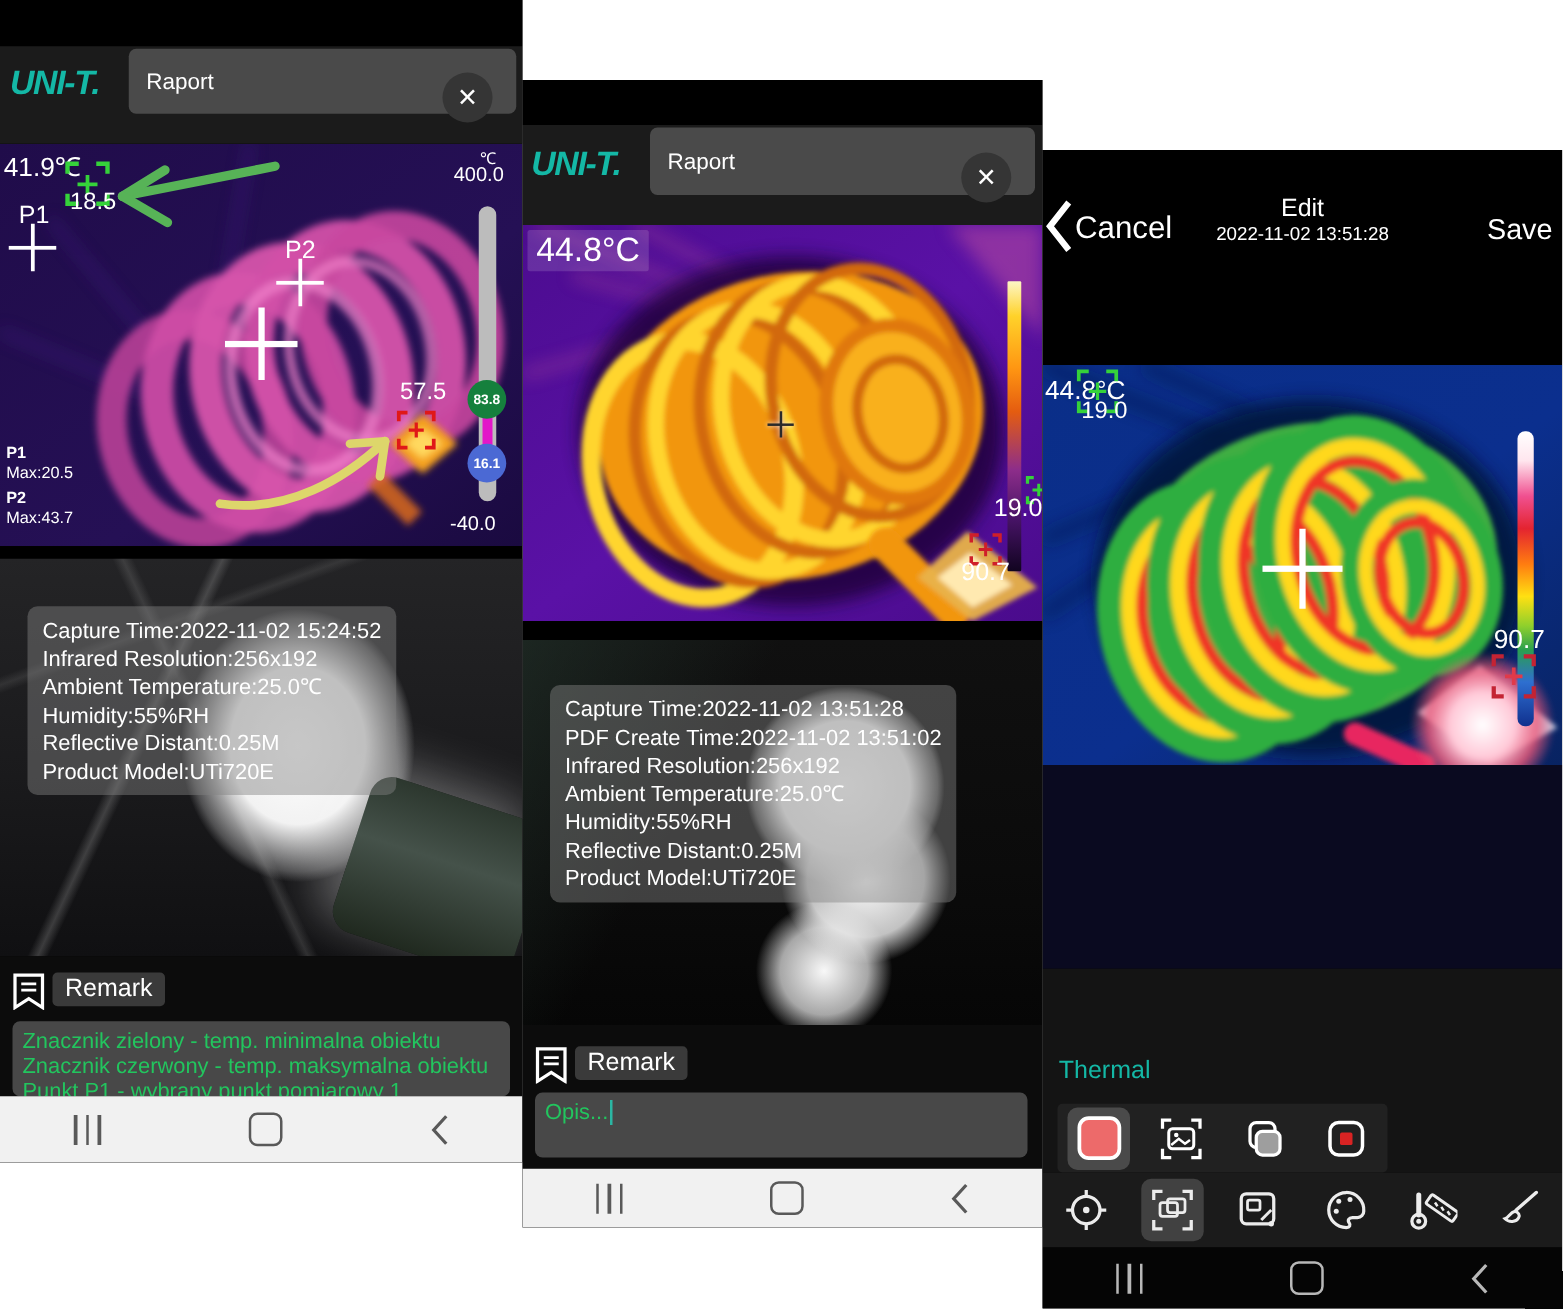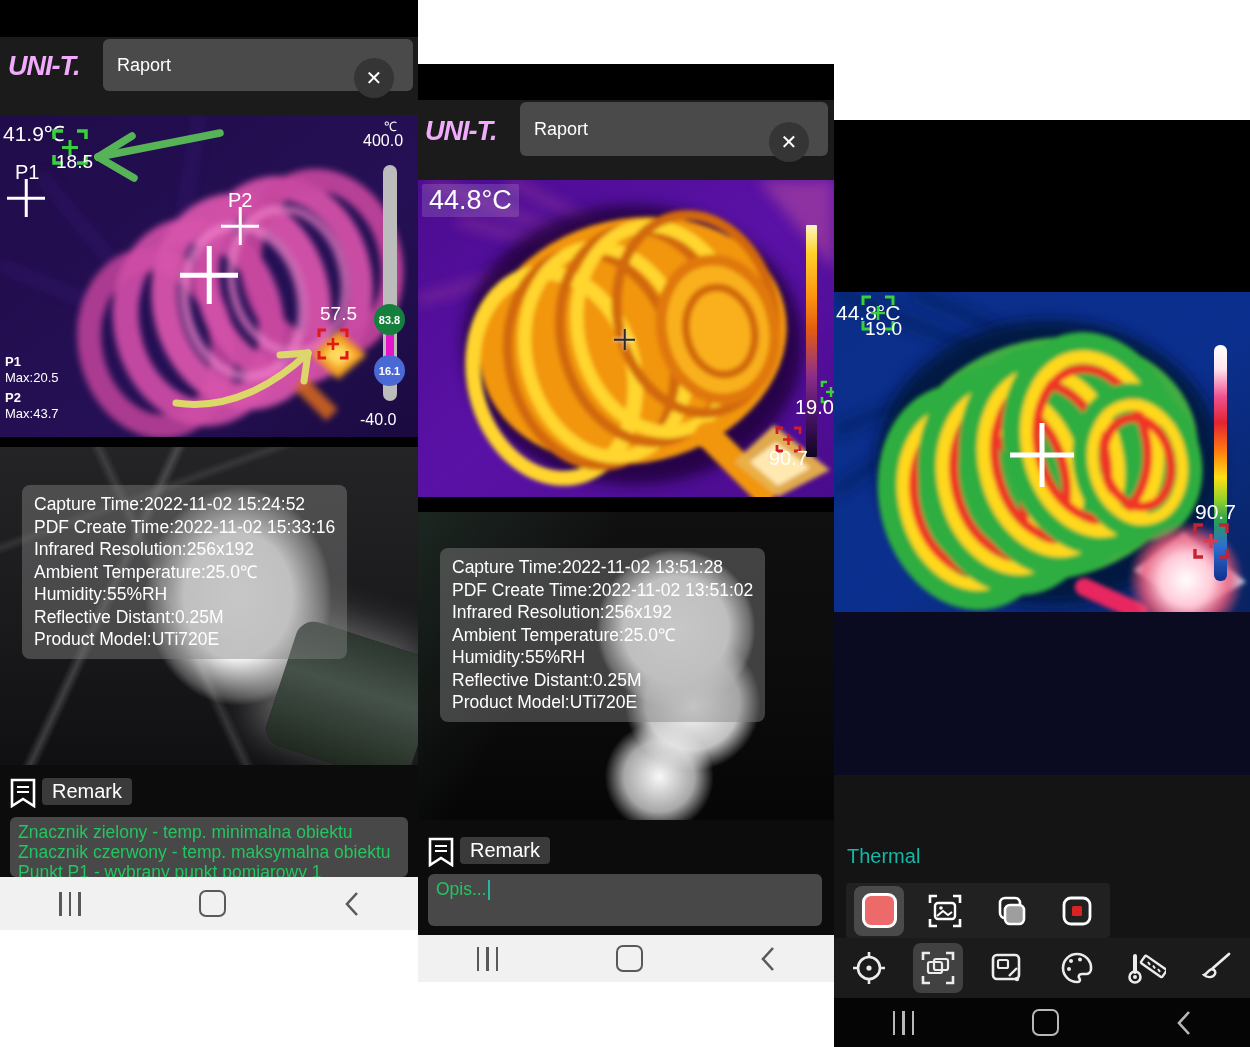--- a/index.html
+++ b/index.html
@@ -5,21 +5,21 @@
   html,body{margin:0;padding:0;background:#fff;font-family:"Liberation Sans",sans-serif;}
   .stage{position:relative;width:1250px;height:1047px;background:#fff;overflow:hidden;}
   .abs{position:absolute;}
   .panel{position:absolute;background:#000;overflow:hidden;}
   
   .cross{position:absolute;}
   .cross::before{content:"";position:absolute;left:50%;top:0;width:var(--t,3px);height:100%;background:var(--c,#fff);transform:translateX(-50%);}
   .cross::after{content:"";position:absolute;top:50%;left:0;height:var(--t,3px);width:100%;background:var(--c,#fff);transform:translateY(-50%);}
   
   .rep-header{position:absolute;left:0;width:100%;background:#1b1b1b;}
-  .logo{position:absolute;color:#f0abfc;font-weight:800;font-style:italic;font-size:27px;letter-spacing:-1px;}
+  .logo{position:absolute;color:#14b8a6;font-weight:800;font-style:italic;font-size:27px;letter-spacing:-1px;}
   .title-input{position:absolute;background:#4a4a4a;border-radius:6px;color:#fff;font-size:18px;display:flex;align-items:center;padding-left:14px;box-sizing:border-box;}
   .close-btn{position:absolute;background:#353535;border-radius:50%;width:40px;height:40px;display:flex;align-items:center;justify-content:center;color:#fff;font-size:20px;}
   
   .thermal{position:absolute;overflow:hidden;}
   .t-label{position:absolute;color:#fff;}
   .colorbar{position:absolute;border-radius:1px;}
   
   .photo{position:absolute;overflow:hidden;}
   .info-box{position:absolute;background:rgba(130,130,130,0.45);border-radius:8px;padding:8px 12px;}
   .info-box div{color:#fff;font-size:17.5px;line-height:22.5px;white-space:nowrap;}
@@ -159,21 +159,20 @@
     <div class="photo" style="left:0;top:447px;width:418px;height:318px;
          background:
            radial-gradient(ellipse 120px 140px at 57% 47%, #ffffff 0%, #f2f2f2 45%, rgba(210,210,210,0.3) 72%, rgba(0,0,0,0) 78%),
            linear-gradient(115deg, rgba(0,0,0,0) 30%, rgba(140,140,140,0.35) 31.5%, rgba(0,0,0,0) 33%),
            linear-gradient(65deg, rgba(0,0,0,0) 42%, rgba(120,120,120,0.3) 43.5%, rgba(0,0,0,0) 45%),
            linear-gradient(160deg, rgba(0,0,0,0) 20%, rgba(110,110,110,0.25) 21.5%, rgba(0,0,0,0) 23%),
            linear-gradient(180deg, #242426 0%, #1a1a1c 55%, #101012 100%);">
       <div class="abs" style="left:278px;top:190px;width:150px;height:130px;border-radius:18px;transform:rotate(18deg);background:linear-gradient(180deg,#2c372e 0%,#45524a 40%,#20291f 100%);box-shadow:-18px -8px 40px rgba(255,255,255,0.35);"></div>
       <div class="info-box" style="left:22px;top:38px;">
         <div>Capture Time:2022-11-02 15:24:52</div>
-        <div>PDF Create Time:2022-11-02 15:33:16</div>
         <div>Infrared Resolution:256x192</div>
         <div>Ambient Temperature:25.0℃</div>
         <div>Humidity:55%RH</div>
         <div>Reflective Distant:0.25M</div>
         <div>Product Model:UTi720E</div>
       </div>
     </div>
 
     <div class="remark-zone" style="top:765px;height:112px;">
       <svg class="abs" style="left:10px;top:13px;" width="26" height="30" viewBox="0 0 26 30">
@@ -315,20 +314,29 @@
         </div>
       <div class="nav-home"></div>
       <svg width="15" height="26" viewBox="0 0 15 26">
           <polyline points="13,2 3,13 13,24" fill="none" stroke="#595959" stroke-width="2.6"></polyline>
         </svg>
     </div>
   </div>
 
   <div class="panel" style="left:834px;top:120px;width:416px;height:927px;">
 
+    <div class="abs" style="left:0;top:0;width:416px;height:120px;background:#000;">
+      <svg class="abs" style="left:2px;top:38px;" width="22" height="46" viewBox="0 0 22 46">
+        <polyline points="19,4 4,23 19,42" fill="none" stroke="#fff" stroke-width="5"></polyline>
+      </svg>
+      <div class="hdr-btn" style="left:26px;top:48px;font-size:25px;">Cancel</div>
+      <div class="hdr-btn" style="left:0;top:36px;width:416px;text-align:center;font-size:20px;">Edit</div>
+      <div class="hdr-btn" style="left:0;top:59px;width:416px;text-align:center;font-size:15px;">2022-11-02 13:51:28</div>
+      <div class="hdr-btn" style="right:8px;top:50px;font-size:23px;">Save</div>
+    </div>
 
     <div class="thermal" style="left:0;top:172px;width:416px;height:320px;">
       <svg width="416" height="320" viewBox="0 0 416 320" style="position:absolute;left:0;top:0;">
         <defs>
           <linearGradient id="lbgR" x1="0" y1="0" x2="1" y2="1">
             <stop offset="0" stop-color="#0a2e88"></stop>
               <stop offset="0.55" stop-color="#0b2f8e"></stop>
               <stop offset="1" stop-color="#082361"></stop>
           </linearGradient>
           <filter id="br7" x="-50%" y="-50%" width="200%" height="200%">

